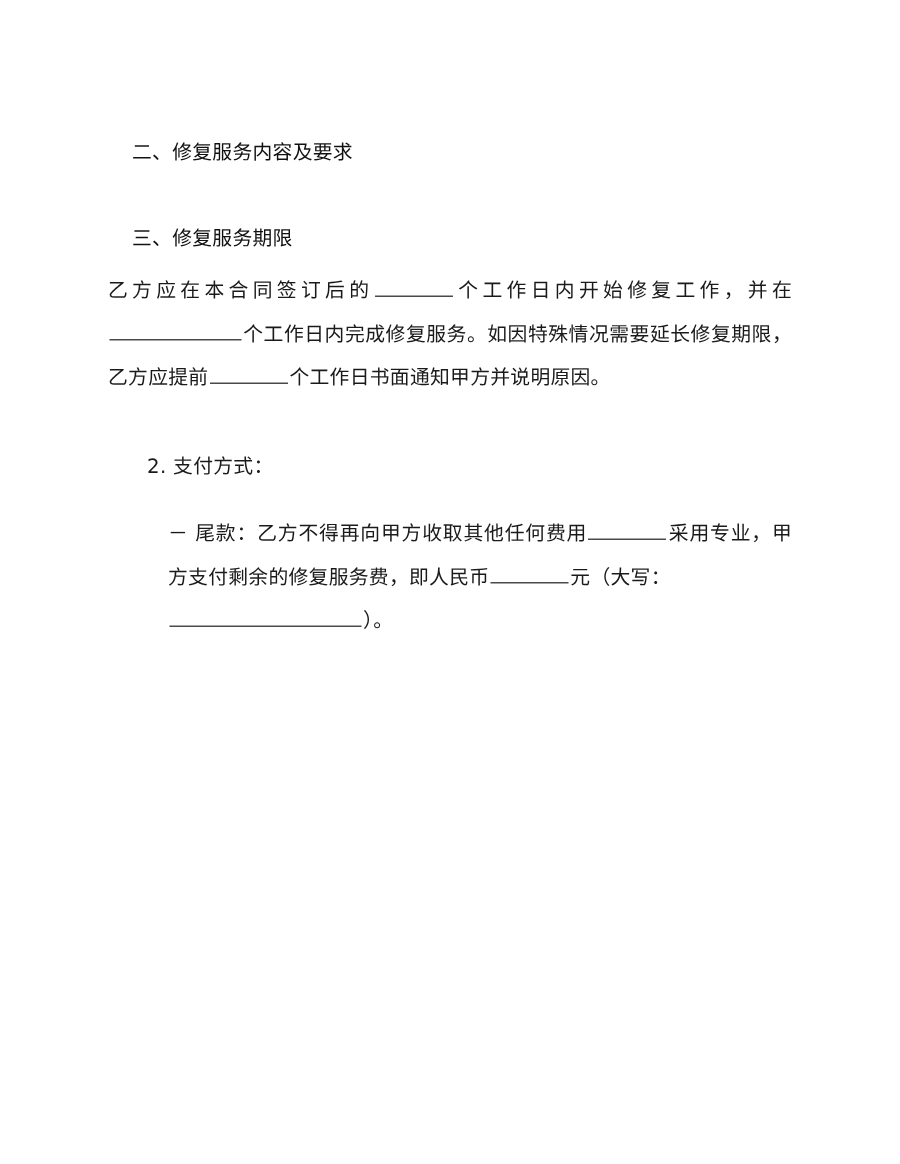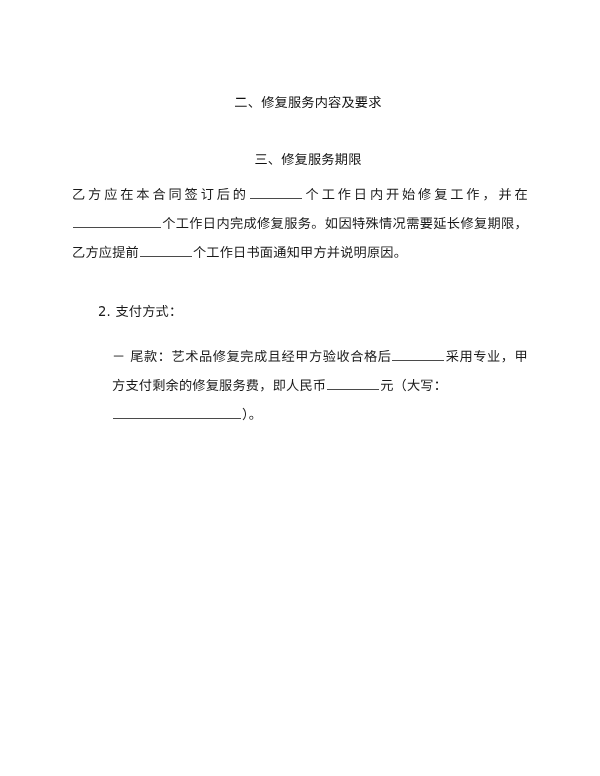--- a/index.html
+++ b/index.html
@@ -26,21 +26,20 @@
     line-height: 29px;
     letter-spacing: 0.2px;
   }
   .section-heading {
     margin: 0 0 6px 0;
     padding-left: 16px;
     font-size: 13.2px;
     line-height: 29px;
     font-weight: normal;
     color: #111111;
-    text-align: center;
   }
   .para {
     margin: 0;
     text-align: justify;
     text-justify: inter-ideograph;
     font-size: 13.2px;
     line-height: 29px;
   }
   .para.indent-num {
     padding-left: 0;
@@ -96,18 +95,18 @@
       <span>支付方式：</span>
     </p>
 
     <div class="gap-sm"></div>
 
 
     <div class="gap-sm"></div>
 
     <p class="para sub-dash">
       <span>－</span>
-      <span>尾款：</span><span>艺术品修复完成且经甲方验收合格后</span><span class="blank w-md"></span><span>采用专业</span><span>，甲方支付剩余的修复服务费，即人民币</span><span class="blank w-md"></span><span>元（大写：</span><br>
+      <span>尾款：</span><span>乙方不得再向甲方收取其他任何费用</span><span class="blank w-md"></span><span>采用专业</span><span>，甲方支付剩余的修复服务费，即人民币</span><span class="blank w-md"></span><span>元（大写：</span><br>
       <span class="blank w-xl"></span><span>）。</span>
     </p>
 
   </div>
 </div>
 
 </body></html>

